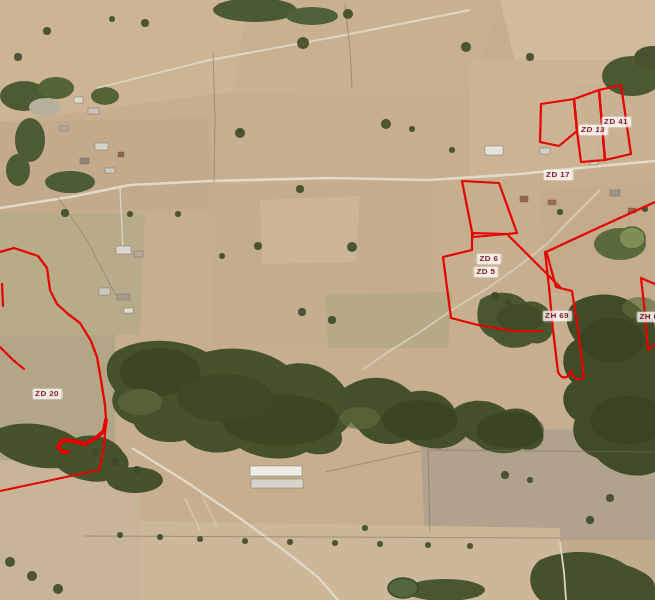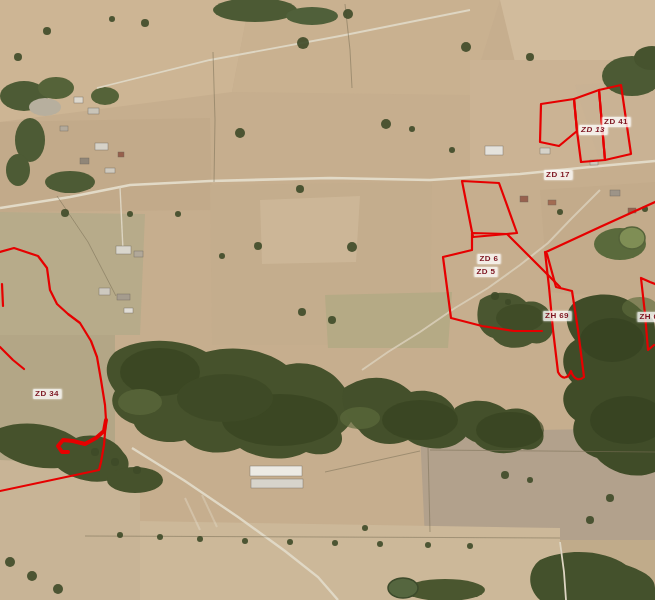--- a/index.html
+++ b/index.html
@@ -202,15 +202,15 @@
 </svg>
 
 <div id="labels">
       <div class="plabel" style="left: 558px; top: 135px; margin-top: 40px;">ZD 17</div>
       <div class="plabel" style="left: 593px; top: 130px; font-style: italic;">ZD 13</div>
       <div class="plabel" style="left: 616px; top: 122px;">ZD 41</div>
       <div class="plabel" style="left: 489px; top: 222px; margin-top: 37px;">ZD 6</div>
       <div class="plabel" style="left: 478px; top: 272px; margin-left: 8px;">ZD 5</div>
       <div class="plabel" style="left: 557px; top: 316px;">ZH 69</div>
       <div class="plabel" style="left: 649px; top: 317px;">ZH 6</div>
-      <div class="plabel" style="left: 47px; top: 394px;">ZD 34</div>
+      <div class="plabel" style="left: 47px; top: 394px;">ZD 20</div>
     </div>
 </div>
 
 </body></html>

